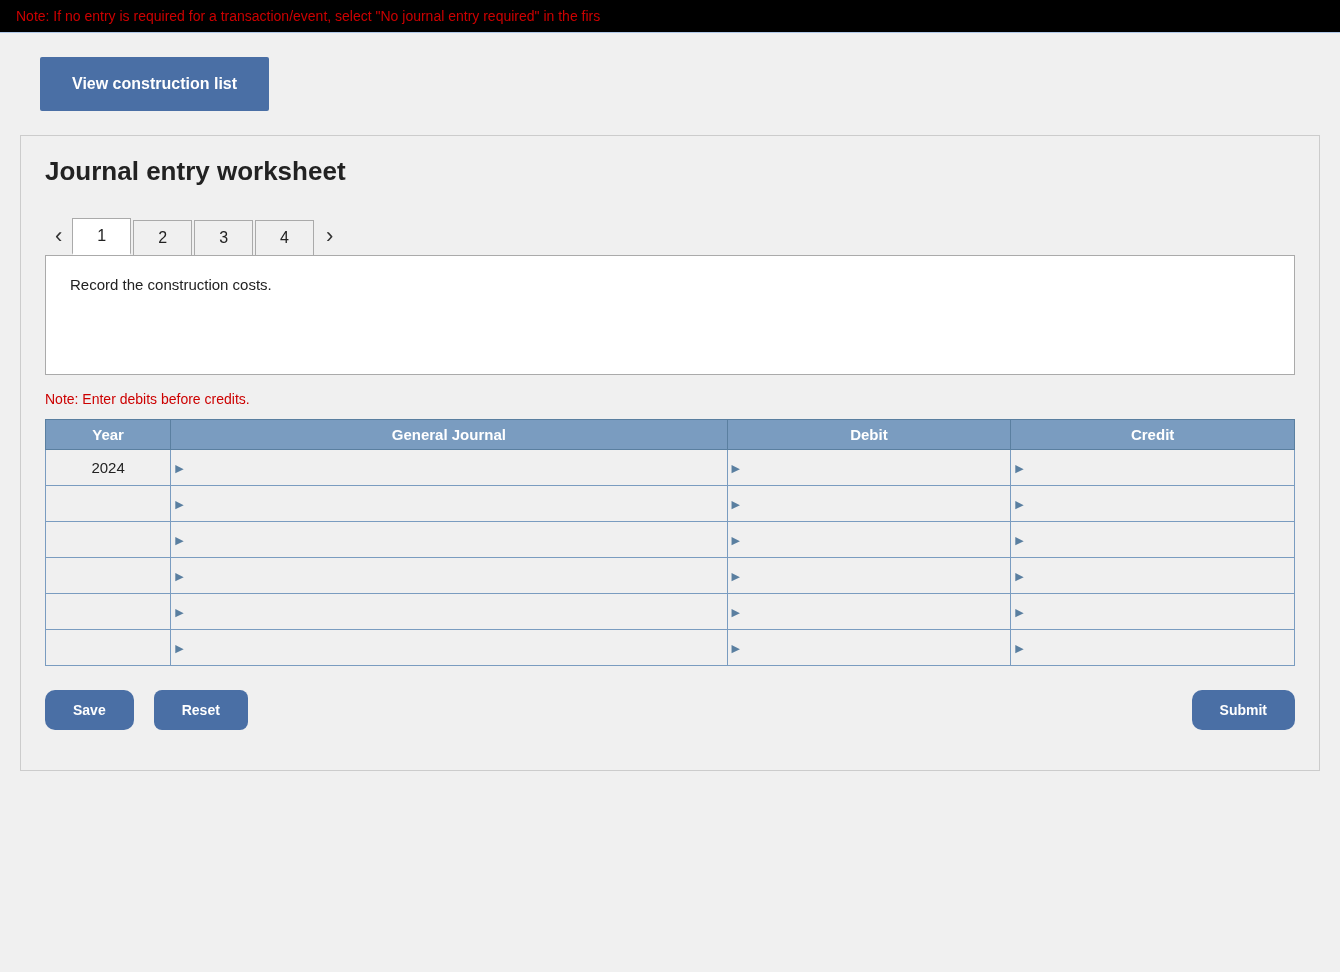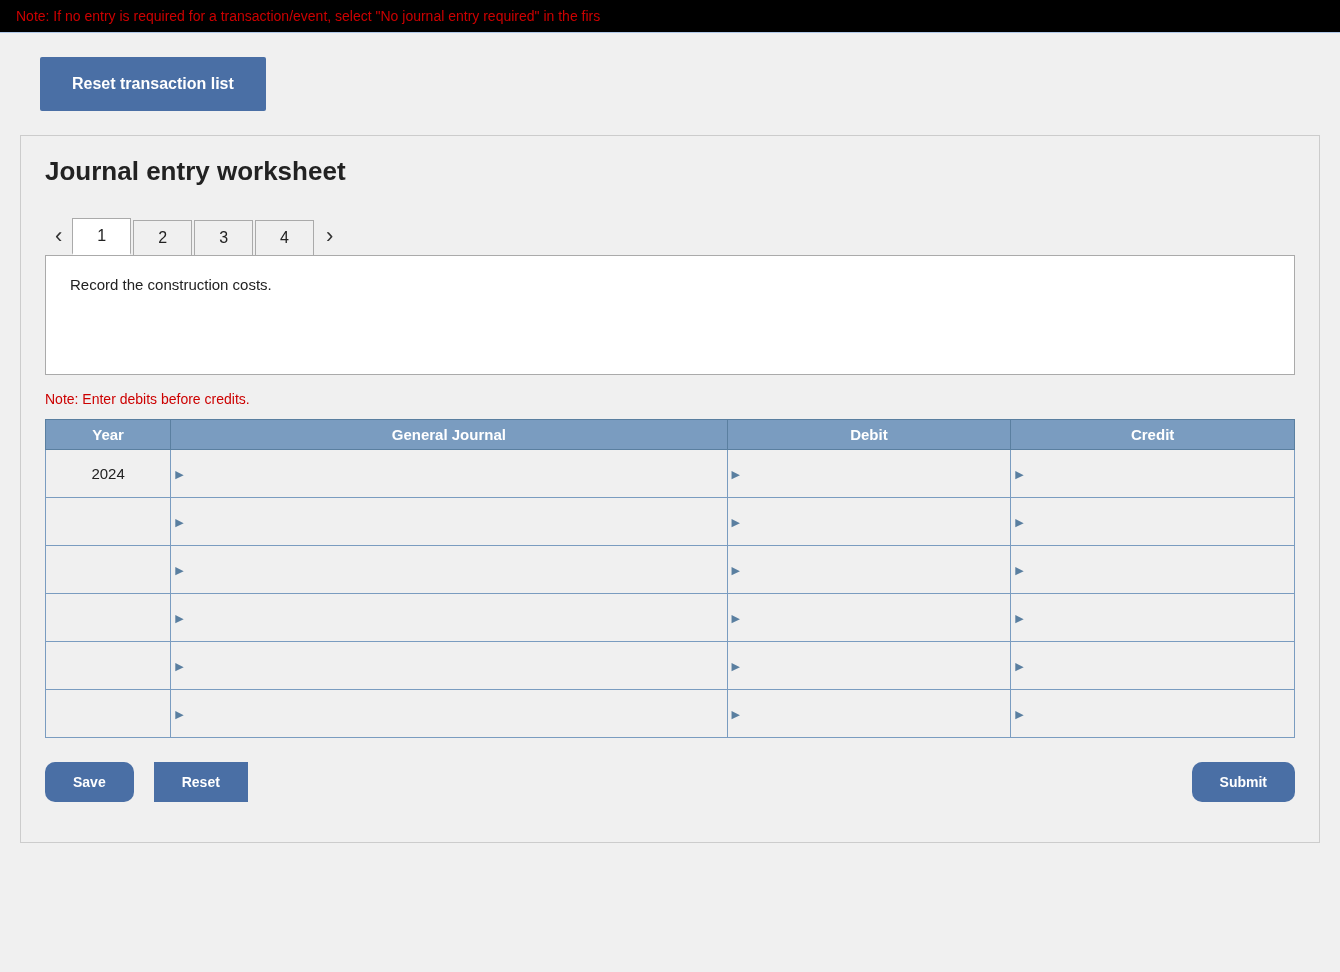--- a/index.html
+++ b/index.html
@@ -114,21 +114,21 @@
       color: #fff;
       font-weight: bold;
       padding: 6px 8px;
       text-align: center;
       border: 1px solid #5a7fa0;
       font-size: 15px;
     }
 
     .journal-table tbody tr td {
       border: 1px solid #7a9cc0;
-      height: 48px;
+      height: 36px;
       padding: 0;
     }
 
     .year-cell {
       text-align: center;
       font-size: 15px;
       padding: 4px;
       min-width: 90px;
     }
 
@@ -202,33 +202,33 @@
     }
 
     .bottom-btn-outline {
       background: #4a6fa5;
       color: #fff;
       border: none;
       padding: 12px 28px;
       font-size: 14px;
       cursor: pointer;
       font-weight: bold;
-      border-radius: 0;
+      border-radius: 8px;
     }
   </style>
 </head>
 <body>
 
 
 
 <div class="top-note">
   <span>Note: If no entry is required for a transaction/event, select "No journal entry required" in the firs</span>
 </div>
 
-<button class="btn-view-transaction">Reset transaction list</button>
+<button class="btn-view-transaction">View construction list</button>
 
 <div class="worksheet-container">
   <div class="worksheet-title">Journal entry worksheet</div>
 
   <div class="tabs-row">
     <button class="tab-prev-btn">‹</button>
     <div class="tab-item active">
       <span>1</span>
     </div>
     <div class="tab-item">

